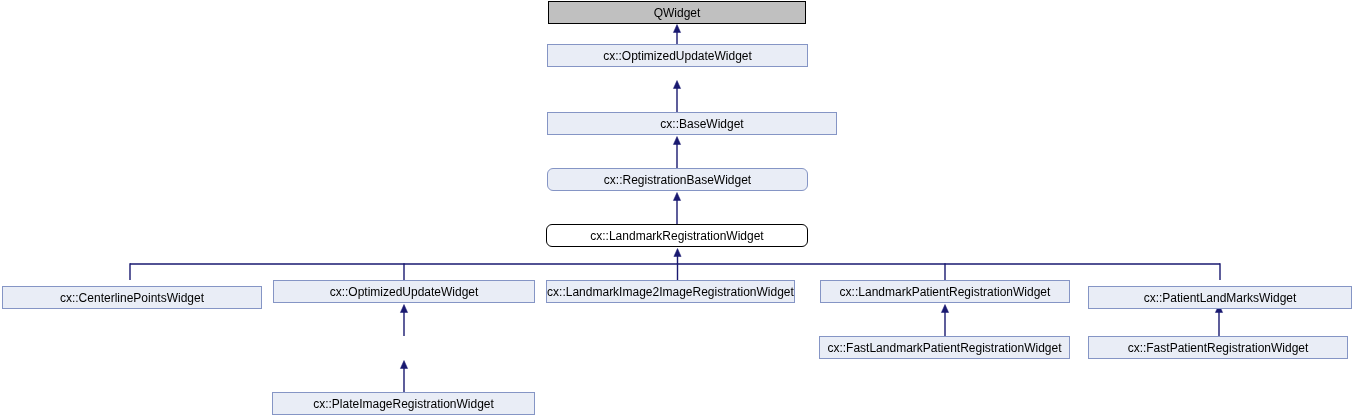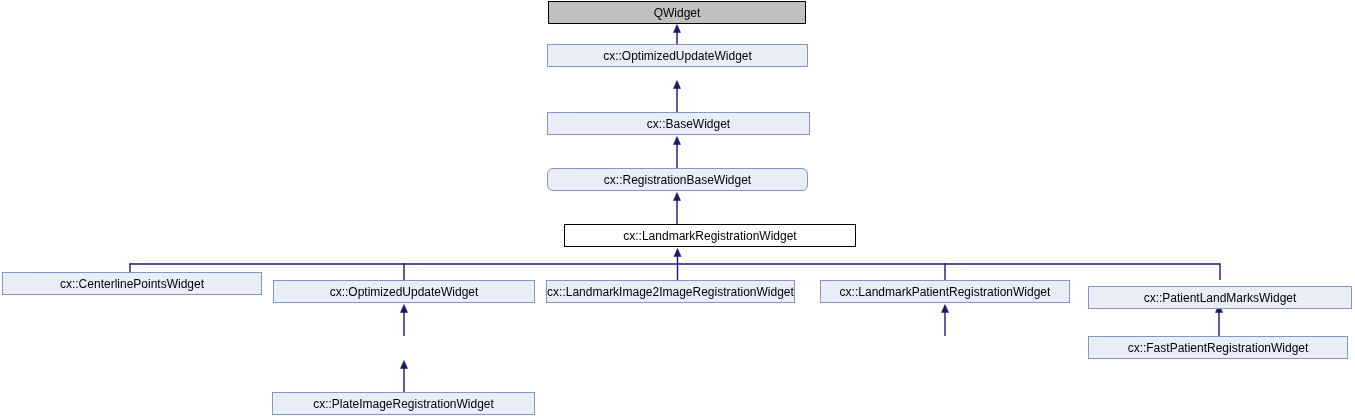--- a/index.html
+++ b/index.html
@@ -115,35 +115,36 @@
     <g>
       <line x1="1219" y1="336" x2="1219" y2="310"></line>
       <polygon points="1219,304.5 1215.4,312.5 1222.6,312.5"></polygon>
     </g>
   </svg>
 
   <div class="node node-external" style="left:548px; top:1px; width:258px;">QWidget</div>
 
   <div class="node" style="left:547px; top:44px; width:261px;">cx::OptimizedUpdateWidget</div>
 
-  <div class="node" style="left:547px; top:112px; width:263px;padding-left:20px;">cx::BaseWidget</div>
+  <div class="node" style="left:547px; top:112px; width:290px;padding-left:20px;">cx::BaseWidget</div>
 
   <div class="node" style="left:547px; top:168px; width:261px;border-radius:6px;">cx::RegistrationBaseWidget</div>
 
-  <div class="node node-current" style="left:564px; top:224px; width:292px;">cx::LandmarkRegistrationWidget</div>
+  <div class="node node-current" style="left:546px; top:224px; width:262px;border-radius:6px;">cx::LandmarkRegistrationWidget</div>
 
-  <div class="node" style="left:2px; top:272px; width:260px;">cx::CenterlinePointsWidget</div>
+  <div class="node" style="left:2px; top:286px; width:260px;">cx::CenterlinePointsWidget</div>
 
   <div class="node" style="left:273px; top:280px; width:262px;">cx::OptimizedUpdateWidget</div>
 
   <div class="node" style="left:546px; top:280px; width:249px;">cx::LandmarkImage2ImageRegistrationWidget</div>
 
   <div class="node" style="left:820px; top:280px; width:250px;">cx::LandmarkPatientRegistrationWidget</div>
 
   <div class="node" style="left:1088px; top:280px; width:264px;margin-top:6px;">cx::PatientLandMarksWidget</div>
 
 
+  <div class="node" style="left:819px; top:336px; width:251px;">cx::FastLandmarkPatientRegistrationWidget</div>
 
   <div class="node" style="left:1088px; top:336px; width:260px;text-align:right;">cx::FastPatientRegistrationWidget</div>
 
   <div class="node" style="left:272px; top:392px; width:263px;">cx::PlateImageRegistrationWidget</div>
 
 </div>
 
 </body></html>

